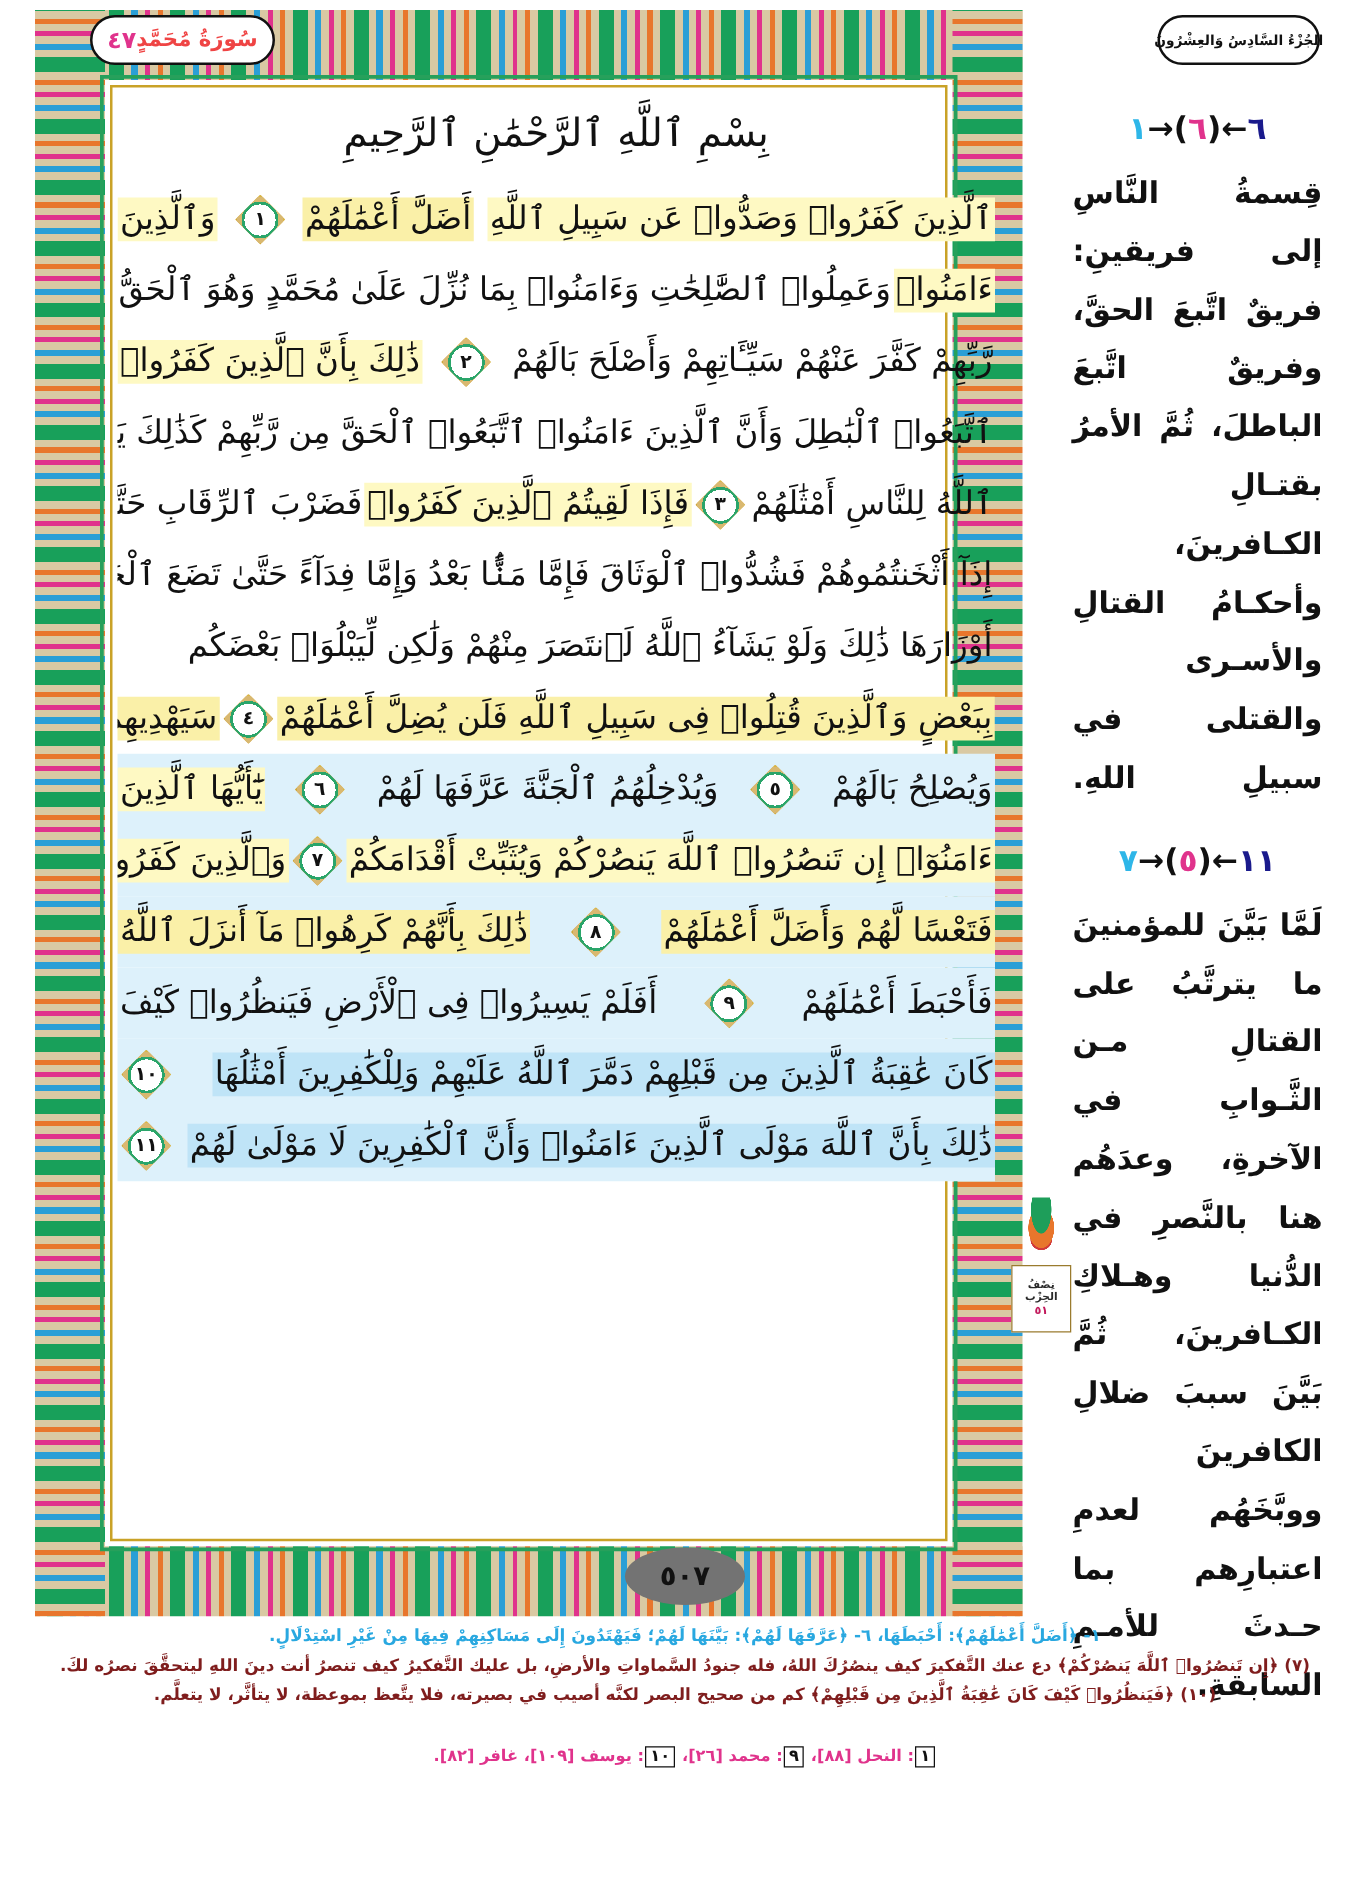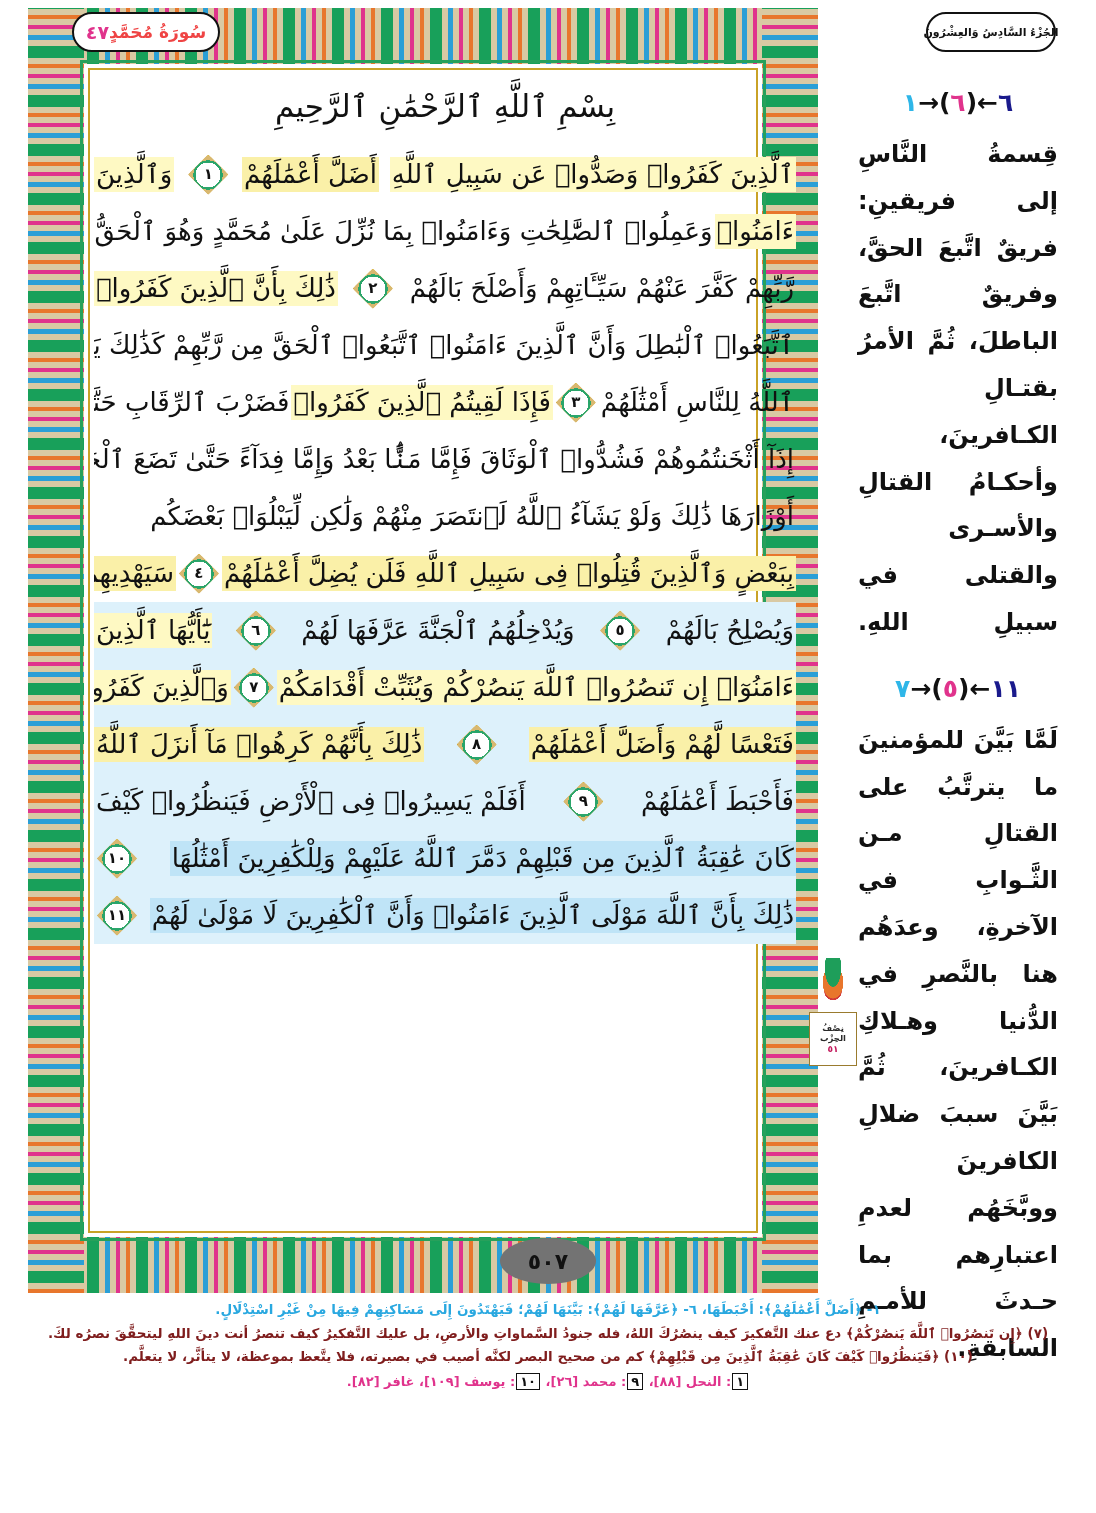--- a/index.html
+++ b/index.html
@@ -229,21 +229,21 @@
     font-size:13.5px;
     font-weight:bold;
     line-height:1.6;
     padding:1px 0;
     white-space:normal;
   }
   .fn-blue { color:#29a8e0; }
   .fn-pink { color:#7f1d1d; }
   .fn-refs {
     font-size:13px; font-weight:bold; color:#e0338c;
-    text-align:center; padding-top:4px;
+    text-align:center; padding-top:4px;margin-top:24px;
   }
   .fn-refs .boxed {
     border:1.5px solid #111; color:#111;
     padding:0 3px; margin:0 1px; display:inline-block;
     background:#fff;
   }
 </style>
 </head>
 <body>
 

